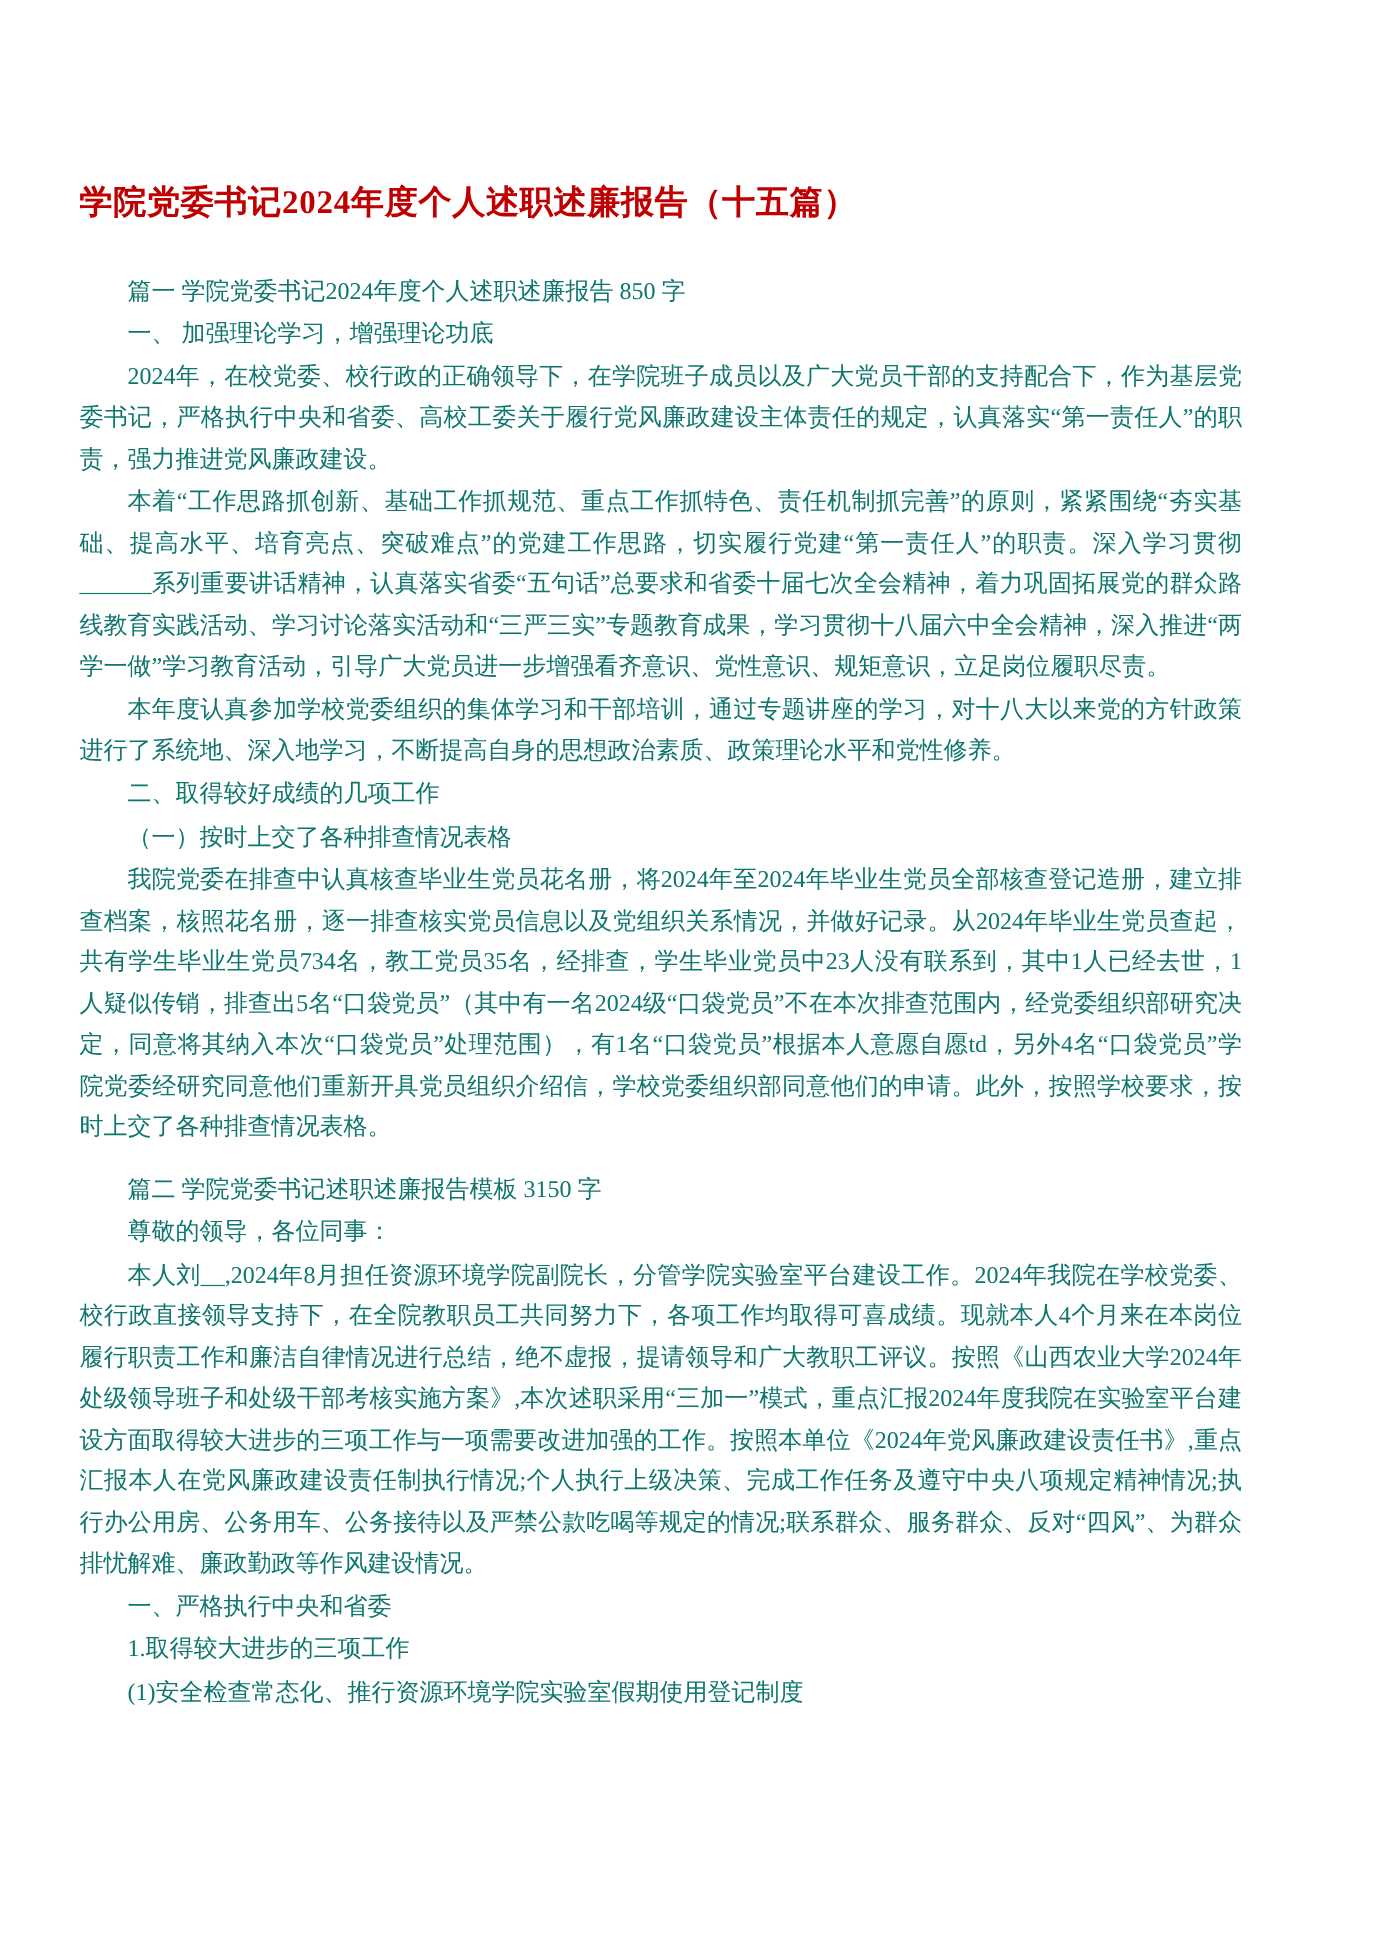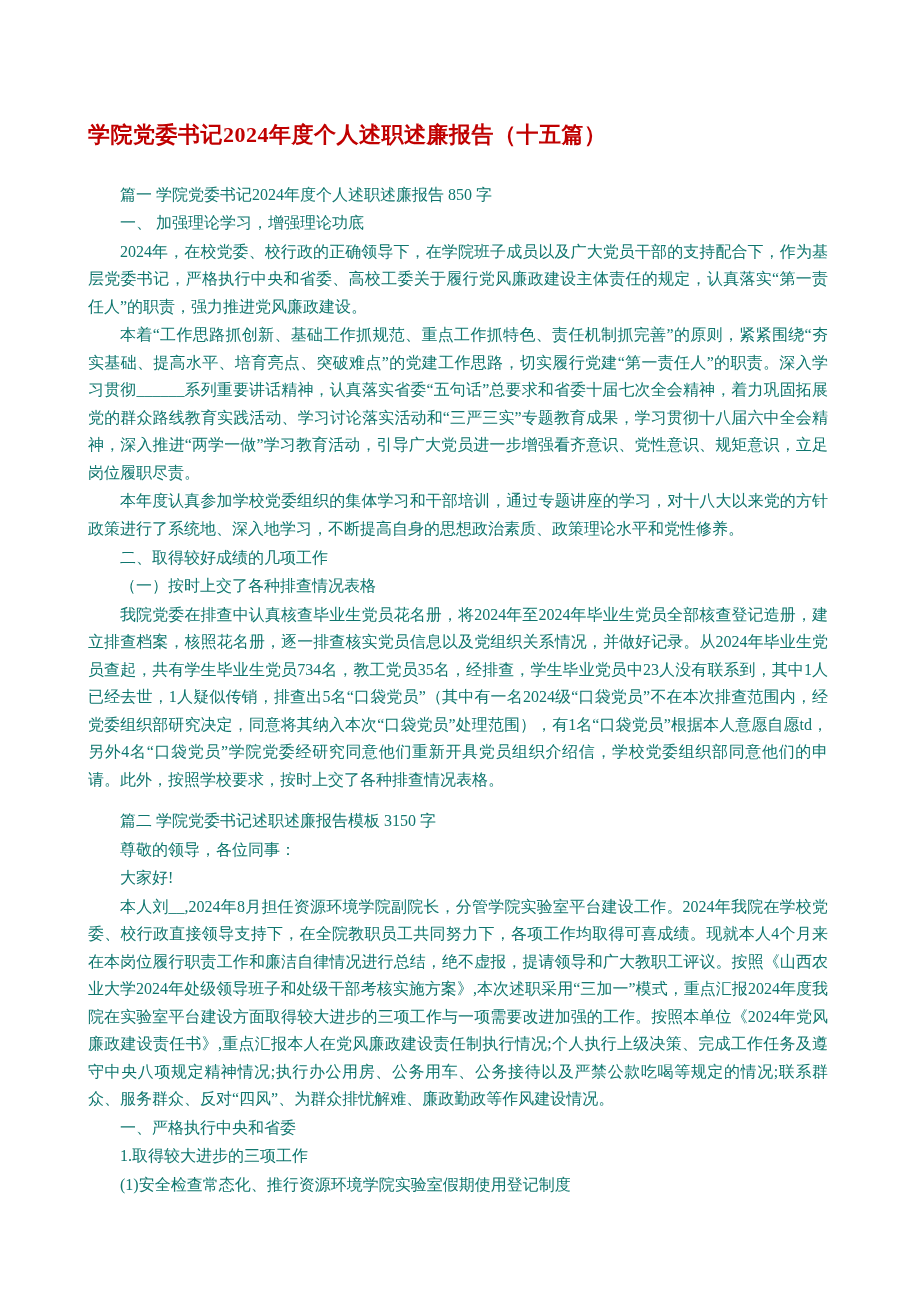--- a/index.html
+++ b/index.html
@@ -10,21 +10,21 @@
   body {
     width: 920px;
     min-height: 1302px;
     font-family: "Liberation Serif", "DejaVu Serif", serif;
     color: #000000;
   }
   .page {
     width: 920px;
     min-height: 1302px;
     box-sizing: border-box;
-    padding: 120px 92px 40px 88px;
+    padding: 120px 92px 40px 53px;
     background: #ffffff;
   }
   .doc-title {
     font-family: "Liberation Serif", "DejaVu Serif", serif;
     font-size: 22px;
     font-weight: bold;
     color: #c00000;
     text-align: left;
     letter-spacing: 0.5px;
     margin: 0 0 30px 0;
@@ -56,20 +56,19 @@
     <p class="para indent-1">篇一  学院党委书记2024年度个人述职述廉报告 850 字</p>
     <p class="para indent-1">一、  加强理论学习，增强理论功底</p>
     <p class="para indent-1">2024年，在校党委、校行政的正确领导下，在学院班子成员以及广大党员干部的支持配合下，作为基层党委书记，严格执行中央和省委、高校工委关于履行党风廉政建设主体责任的规定，认真落实“第一责任人”的职责，强力推进党风廉政建设。</p>
     <p class="para indent-1">本着“工作思路抓创新、基础工作抓规范、重点工作抓特色、责任机制抓完善”的原则，紧紧围绕“夯实基础、提高水平、培育亮点、突破难点”的党建工作思路，切实履行党建“第一责任人”的职责。深入学习贯彻______系列重要讲话精神，认真落实省委“五句话”总要求和省委十届七次全会精神，着力巩固拓展党的群众路线教育实践活动、学习讨论落实活动和“三严三实”专题教育成果，学习贯彻十八届六中全会精神，深入推进“两学一做”学习教育活动，引导广大党员进一步增强看齐意识、党性意识、规矩意识，立足岗位履职尽责。</p>
     <p class="para indent-1">本年度认真参加学校党委组织的集体学习和干部培训，通过专题讲座的学习，对十八大以来党的方针政策进行了系统地、深入地学习，不断提高自身的思想政治素质、政策理论水平和党性修养。</p>
     <p class="para indent-1">二、取得较好成绩的几项工作</p>
     <p class="para indent-1">（一）按时上交了各种排查情况表格</p>
     <p class="para indent-1">我院党委在排查中认真核查毕业生党员花名册，将2024年至2024年毕业生党员全部核查登记造册，建立排查档案，核照花名册，逐一排查核实党员信息以及党组织关系情况，并做好记录。从2024年毕业生党员查起，共有学生毕业生党员734名，教工党员35名，经排查，学生毕业党员中23人没有联系到，其中1人已经去世，1人疑似传销，排查出5名“口袋党员”（其中有一名2024级“口袋党员”不在本次排查范围内，经党委组织部研究决定，同意将其纳入本次“口袋党员”处理范围），有1名“口袋党员”根据本人意愿自愿td，另外4名“口袋党员”学院党委经研究同意他们重新开具党员组织介绍信，学校党委组织部同意他们的申请。此外，按照学校要求，按时上交了各种排查情况表格。</p>
     <p class="para indent-1 gap-before">篇二  学院党委书记述职述廉报告模板 3150 字</p>
     <p class="para indent-1">  尊敬的领导，各位同事：</p>
-    <p class="para indent-1">大家好!</p>
     <p class="para indent-1">本人刘__,2024年8月担任资源环境学院副院长，分管学院实验室平台建设工作。2024年我院在学校党委、校行政直接领导支持下，在全院教职员工共同努力下，各项工作均取得可喜成绩。现就本人4个月来在本岗位履行职责工作和廉洁自律情况进行总结，绝不虚报，提请领导和广大教职工评议。按照《山西农业大学2024年处级领导班子和处级干部考核实施方案》,本次述职采用“三加一”模式，重点汇报2024年度我院在实验室平台建设方面取得较大进步的三项工作与一项需要改进加强的工作。按照本单位《2024年党风廉政建设责任书》,重点汇报本人在党风廉政建设责任制执行情况;个人执行上级决策、完成工作任务及遵守中央八项规定精神情况;执行办公用房、公务用车、公务接待以及严禁公款吃喝等规定的情况;联系群众、服务群众、反对“四风”、为群众排忧解难、廉政勤政等作风建设情况。</p>
     <p class="para indent-1">一、严格执行中央和省委</p>
     <p class="para indent-1">1.取得较大进步的三项工作</p>
     <p class="para indent-1">(1)安全检查常态化、推行资源环境学院实验室假期使用登记制度</p>
   </div>
 
 </div>
 
 </body></html>

